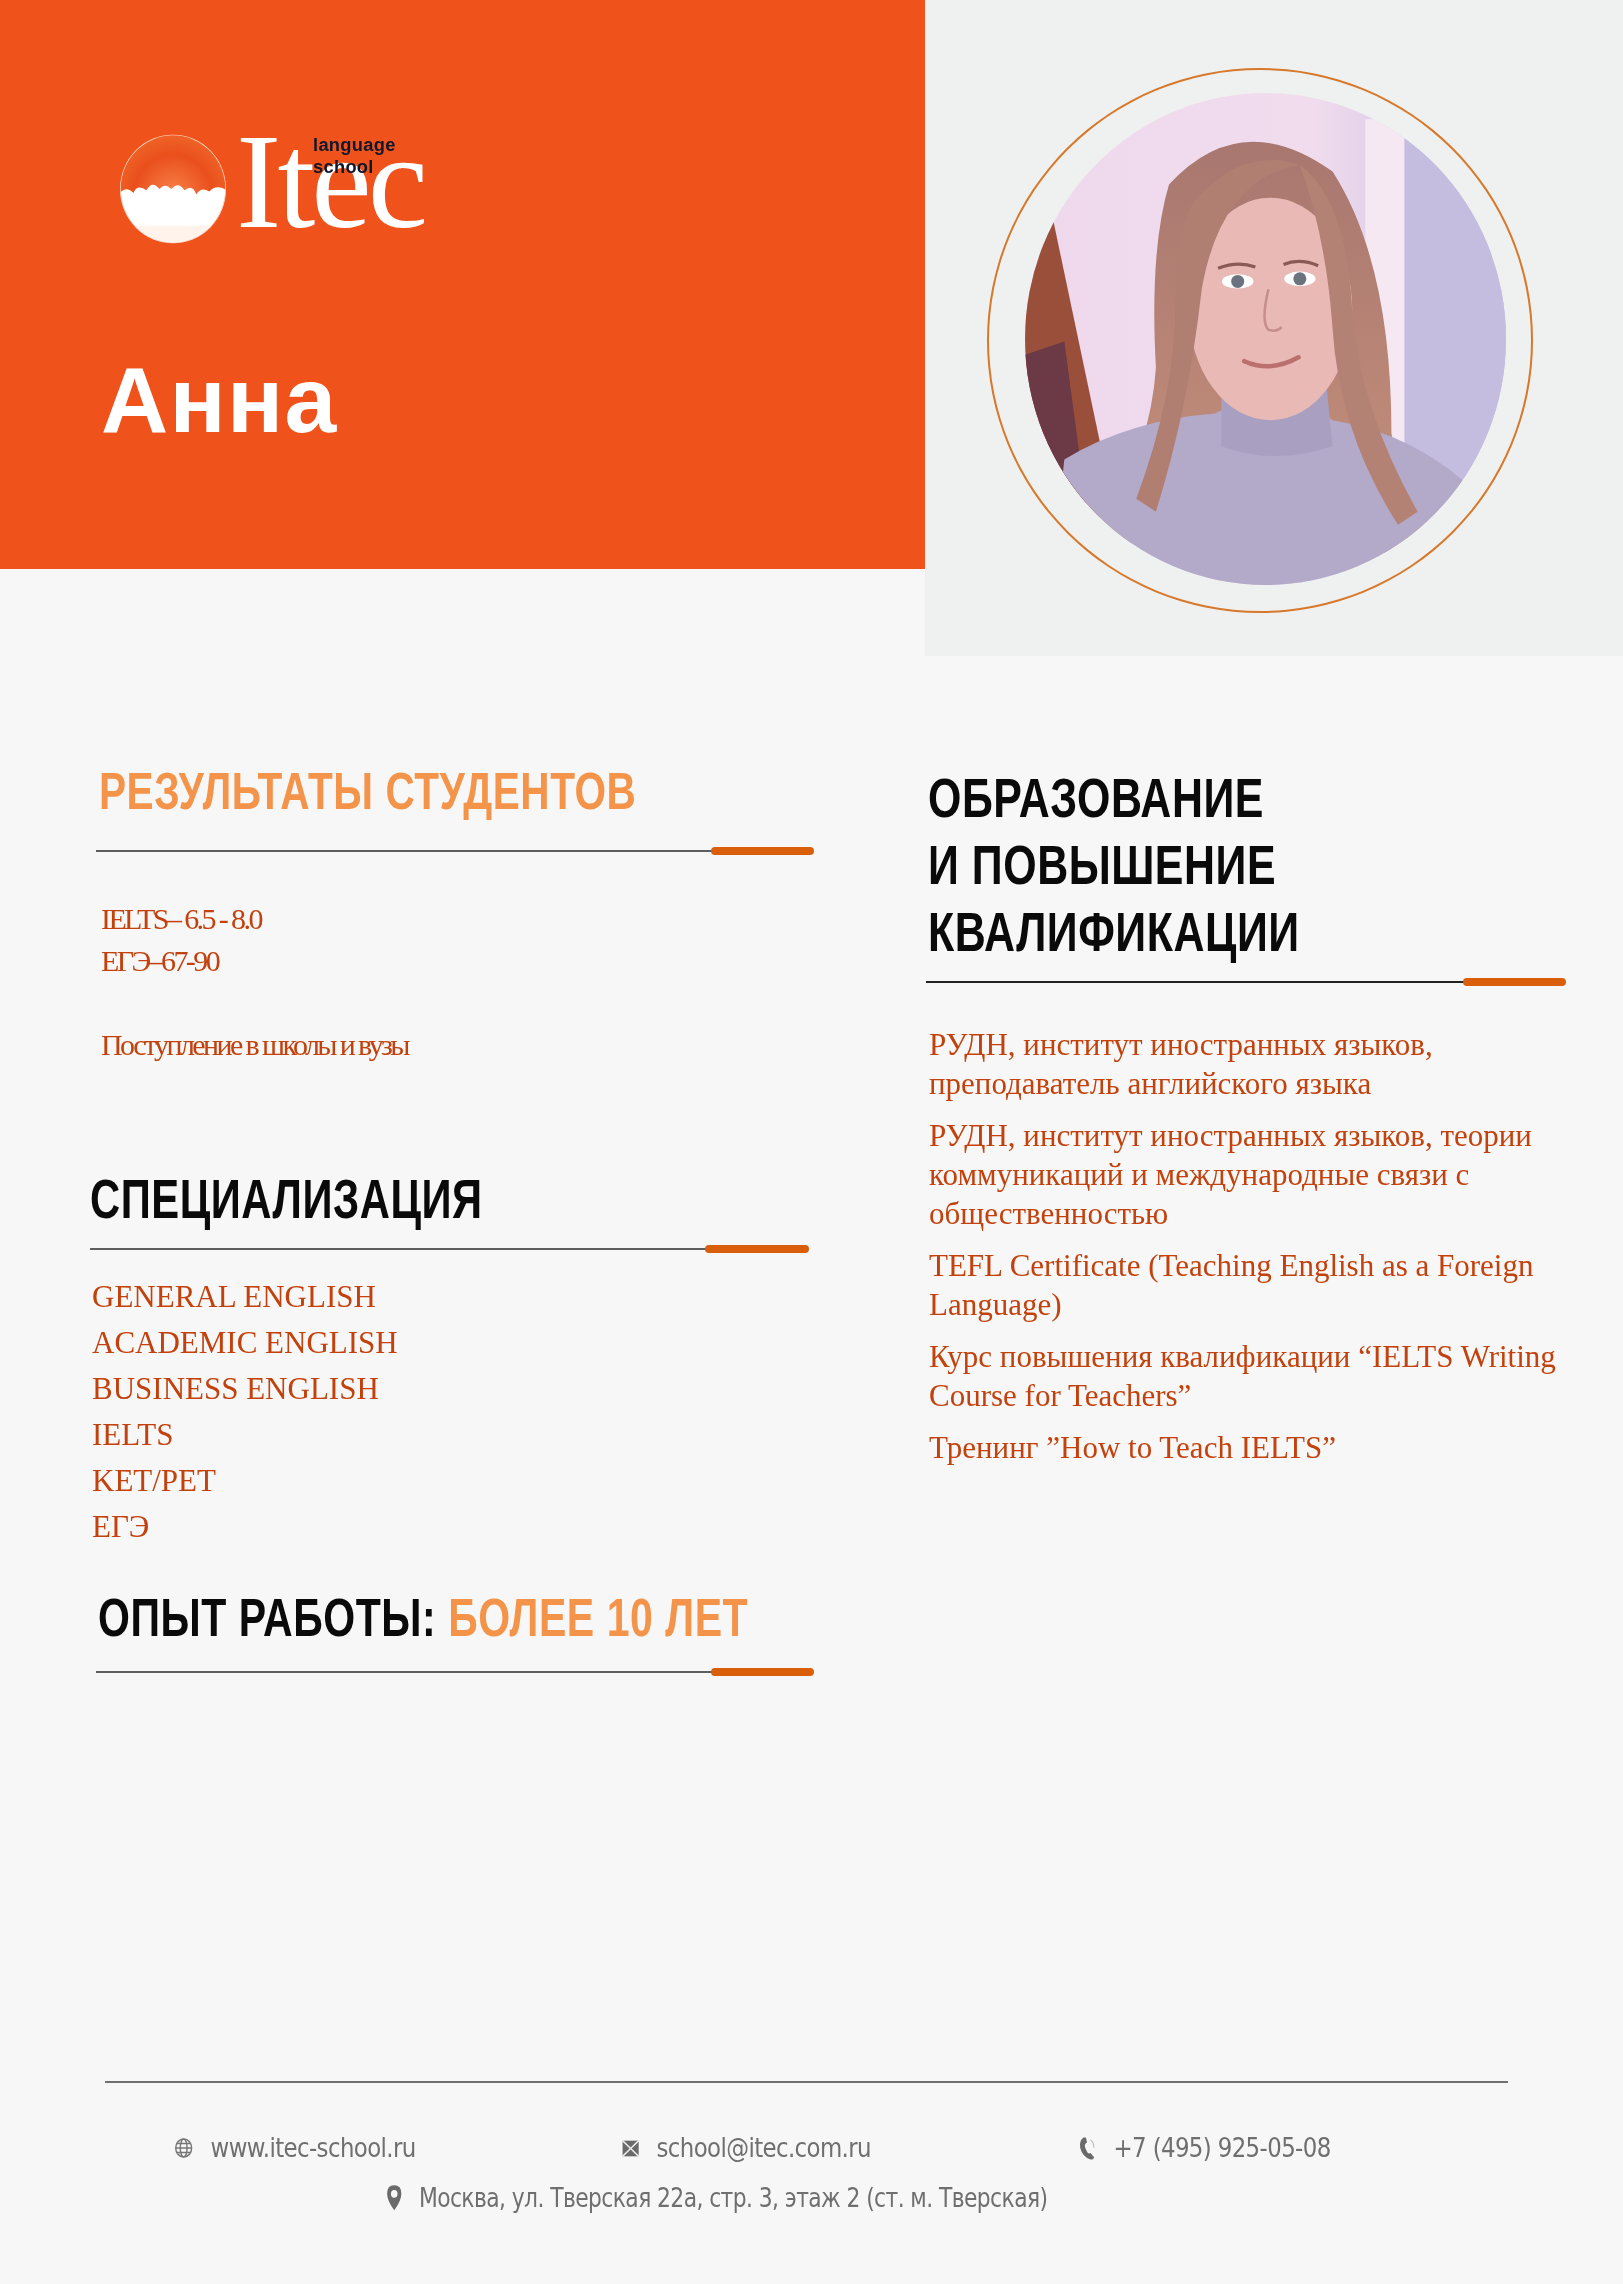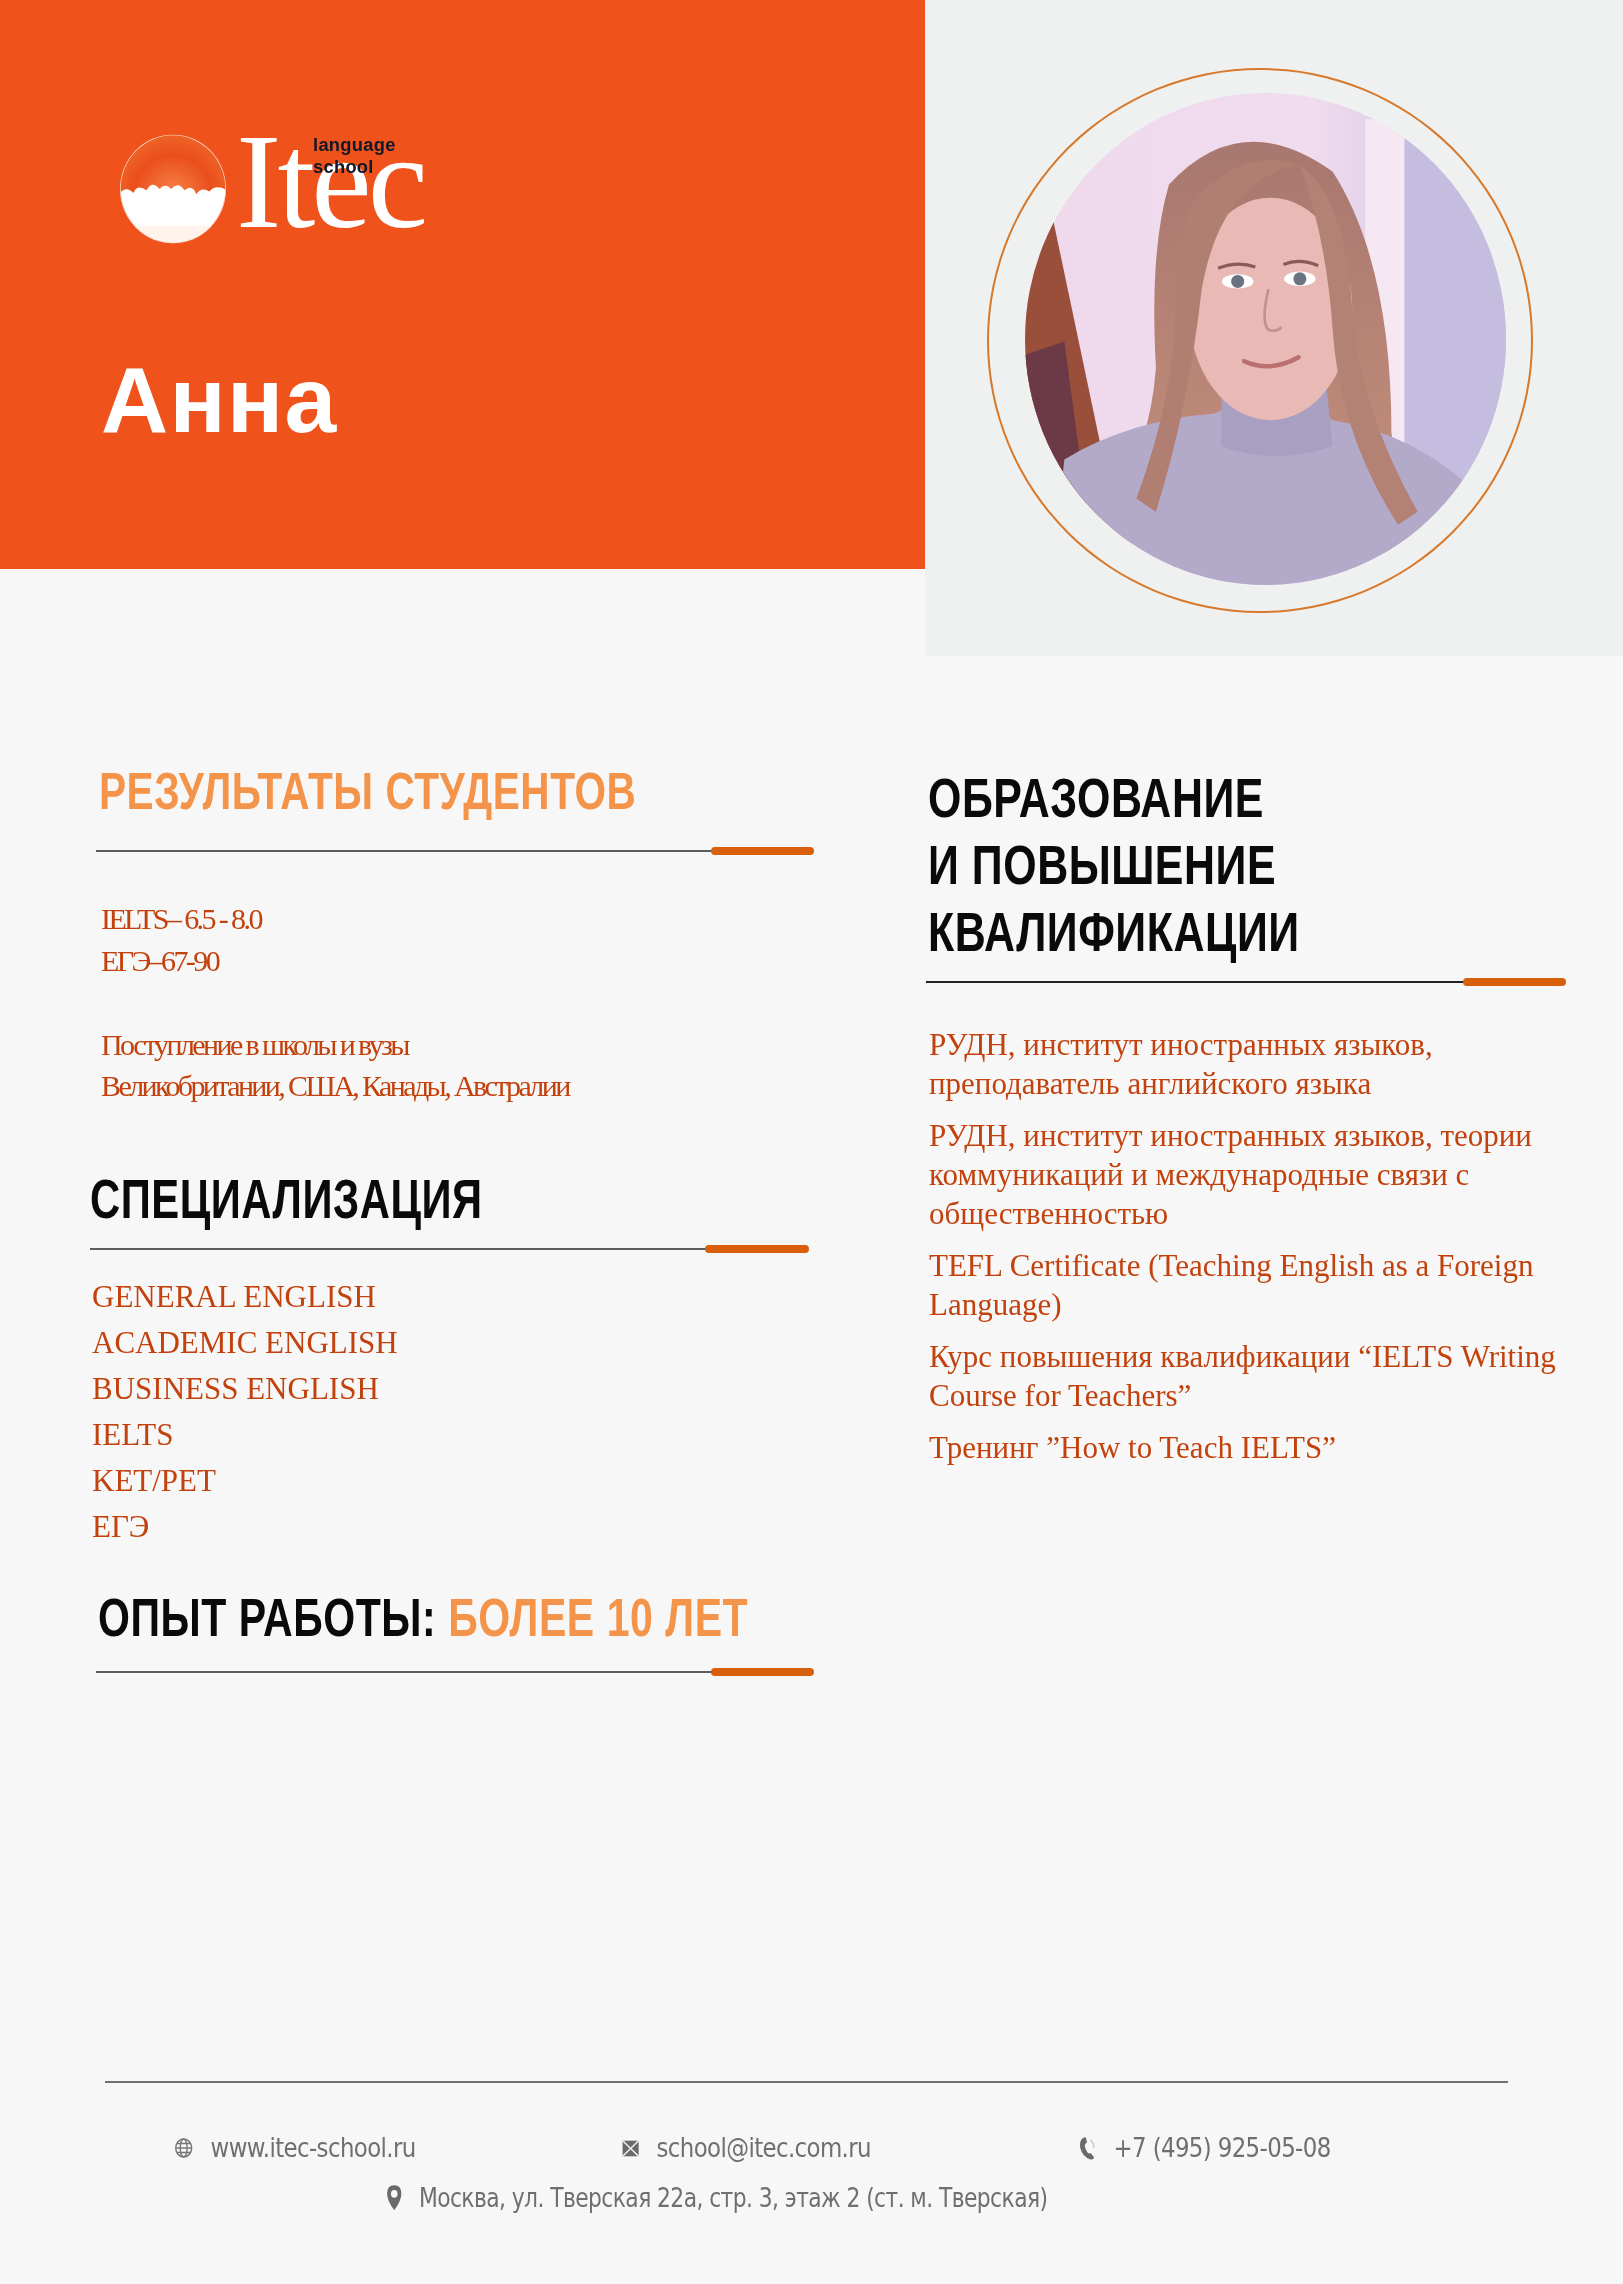--- a/index.html
+++ b/index.html
@@ -207,21 +207,20 @@
   <div class="divider results-line">
     <div class="line" style="width:616px"></div>
     <div class="bar" style="left:615px;width:103px"></div>
   </div>
   <div class="body-text results-scores">
     <div>IELTS– 6.5 - 8.0</div>
     <div>ЕГЭ–67-90</div>
   </div>
   <div class="body-text results-admission">
     <div>Поступление в школы и вузы</div>
-    <div>Великобритании, США, Канады, Австралии</div>
   </div>
 
   <div class="section-title spec-title">СПЕЦИАЛИЗАЦИЯ</div>
   <div class="divider spec-line">
     <div class="line" style="width:616px"></div>
     <div class="bar" style="left:615px;width:104px"></div>
   </div>
   <ul class="body-text spec-list">
     <li>GENERAL ENGLISH</li>
     <li>ACADEMIC ENGLISH</li>

